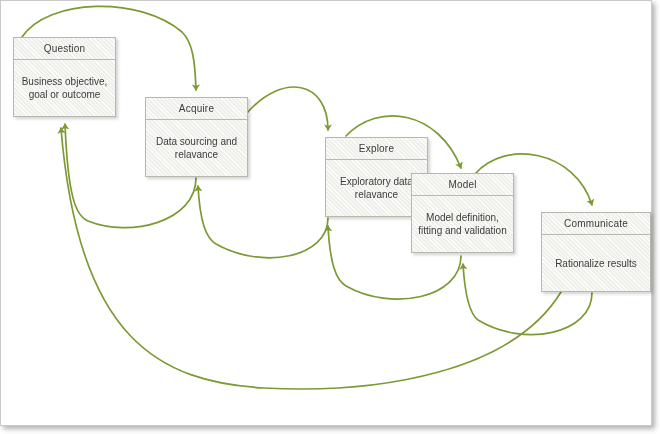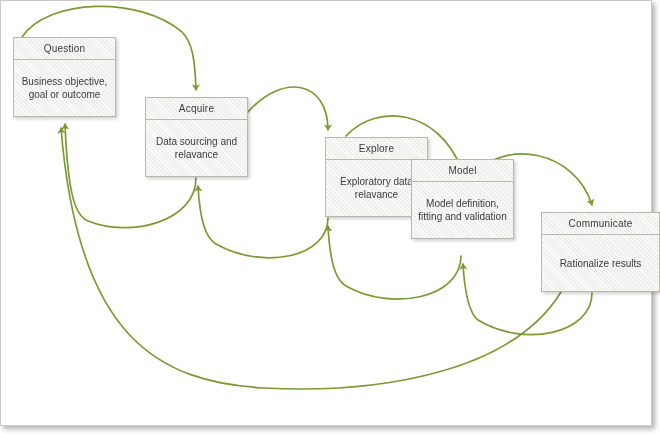--- a/index.html
+++ b/index.html
@@ -120,23 +120,23 @@
     <div class="node-body">Data sourcing and
 relavance</div>
   </div>
 
   <div class="node" style="left: 277px; top: 137px; width: 103px; height: 80px; margin-left: 48px;">
     <div class="node-header">Explore</div>
     <div class="node-body">Exploratory data
 relavance</div>
   </div>
 
-  <div class="node" style="left: 411px; top: 159px; width: 103px; height: 80px;">
+  <div class="node" style="left: 411px; top: 173px; width: 103px; height: 80px;">
     <div class="node-header">Model</div>
     <div class="node-body">Model definition,
 fitting and validation</div>
   </div>
 
-  <div class="node" style="left: 541px; top: 212px; width: 119px; height: 80px;">
+  <div class="node" style="left: 541px; top: 212px; width: 110px; height: 80px;">
     <div class="node-header">Communicate</div>
     <div class="node-body">Rationalize results</div>
   </div>
 </div>
 
 </body></html>

